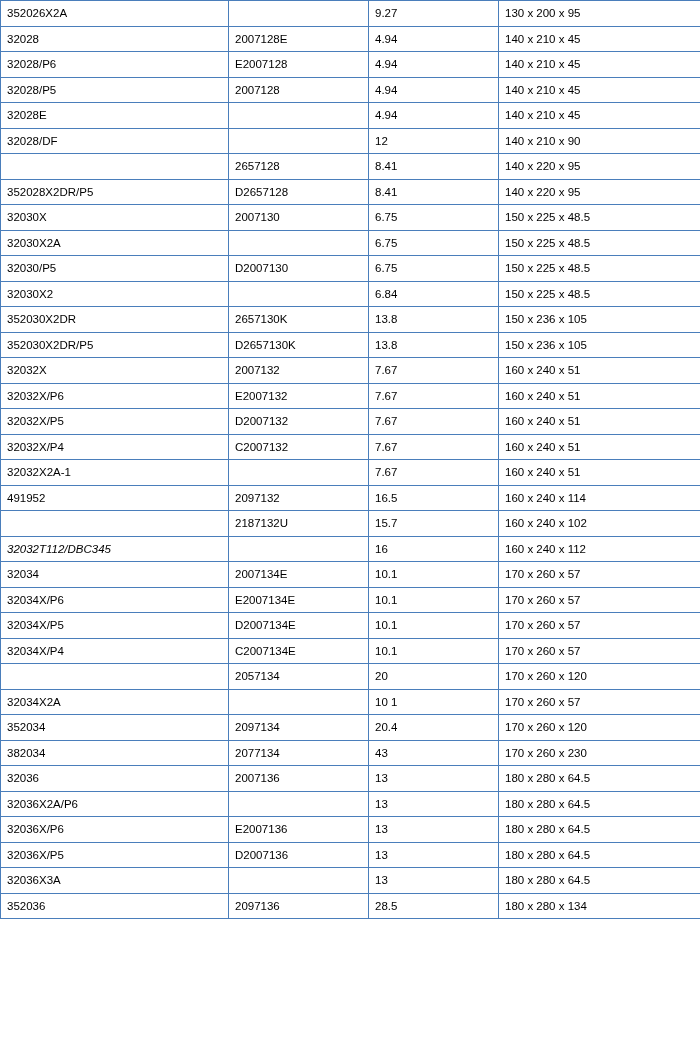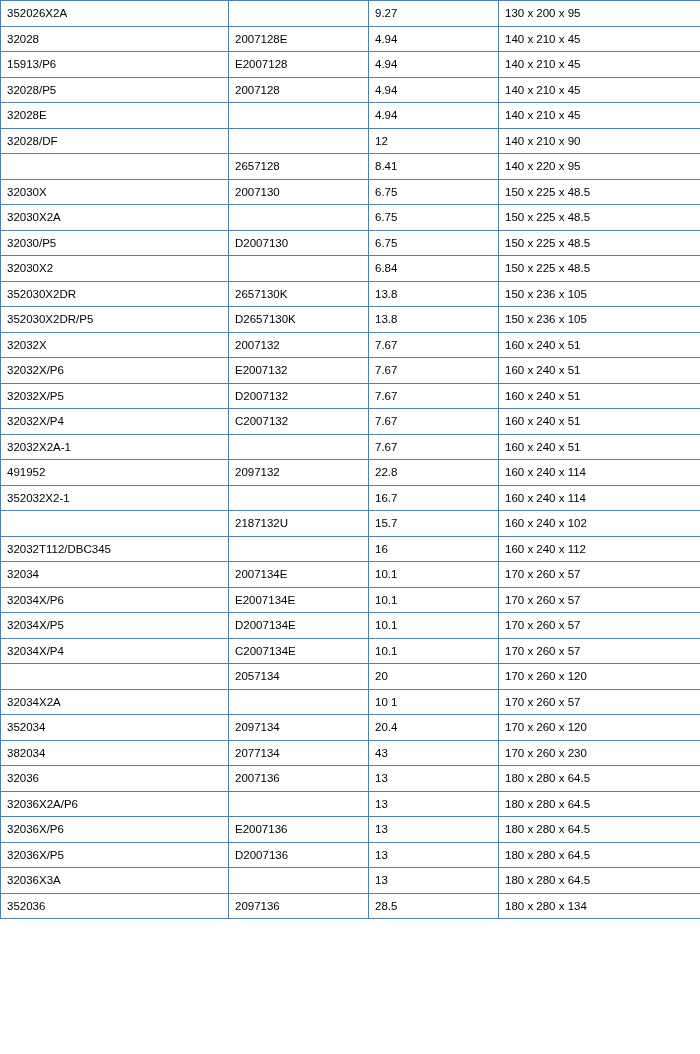--- a/index.html
+++ b/index.html
@@ -29,20 +29,21 @@
     white-space: nowrap;
     overflow: hidden;
   }
   col.c0 { width: 228px; }
   col.c1 { width: 140px; }
   col.c2 { width: 130px; }
   col.c3 { width: 202px; }
 
   td.small {
     font-size: 9.5px;
+    font-style: italic;
   }
 </style>
 </head>
 <body>
 
 <table class="bearing-table">
   <colgroup>
     <col class="c0">
       <col class="c1">
       <col class="c2">
@@ -55,21 +56,21 @@
         <td>9.27</td>
         <td>130 x 200 x 95</td>
       </tr>
       <tr>
         <td>32028</td>
         <td>2007128E</td>
         <td>4.94</td>
         <td>140 x 210 x 45</td>
       </tr>
       <tr>
-        <td>15913/P6</td>
+        <td>32028/P6</td>
         <td>E2007128</td>
         <td>4.94</td>
         <td>140 x 210 x 45</td>
       </tr>
       <tr>
         <td>32028/P5</td>
         <td>2007128</td>
         <td>4.94</td>
         <td>140 x 210 x 45</td>
       </tr>
@@ -81,20 +82,26 @@
       </tr>
       <tr>
         <td>32028/DF</td>
         <td></td>
         <td>12</td>
         <td>140 x 210 x 90</td>
       </tr>
       <tr>
         <td></td>
         <td>2657128</td>
+        <td>8.41</td>
+        <td>140 x 220 x 95</td>
+      </tr>
+      <tr>
+        <td>352028X2DR/P5</td>
+        <td>D2657128</td>
         <td>8.41</td>
         <td>140 x 220 x 95</td>
       </tr>
       <tr>
         <td>32030X</td>
         <td>2007130</td>
         <td>6.75</td>
         <td>150 x 225 x 48.5</td>
       </tr>
       <tr>
@@ -153,27 +160,21 @@
       </tr>
       <tr>
         <td>32032X2A-1</td>
         <td></td>
         <td>7.67</td>
         <td>160 x 240 x 51</td>
       </tr>
       <tr>
         <td>491952</td>
         <td>2097132</td>
-        <td>22.8</td>
-        <td>160 x 240 x 114</td>
-      </tr>
-      <tr>
-        <td>352032X2-1</td>
-        <td></td>
-        <td>16.7</td>
+        <td>16.5</td>
         <td>160 x 240 x 114</td>
       </tr>
       <tr>
         <td></td>
         <td>2187132U</td>
         <td>15.7</td>
         <td>160 x 240 x 102</td>
       </tr>
       <tr>
         <td class="small">32032T112/DBC345</td>

